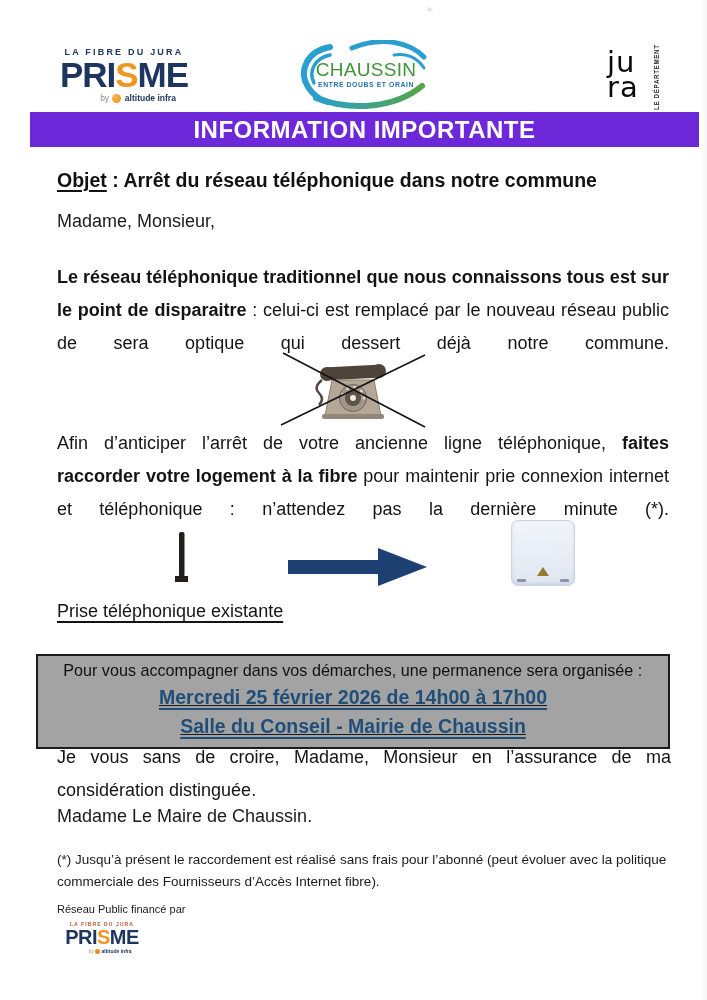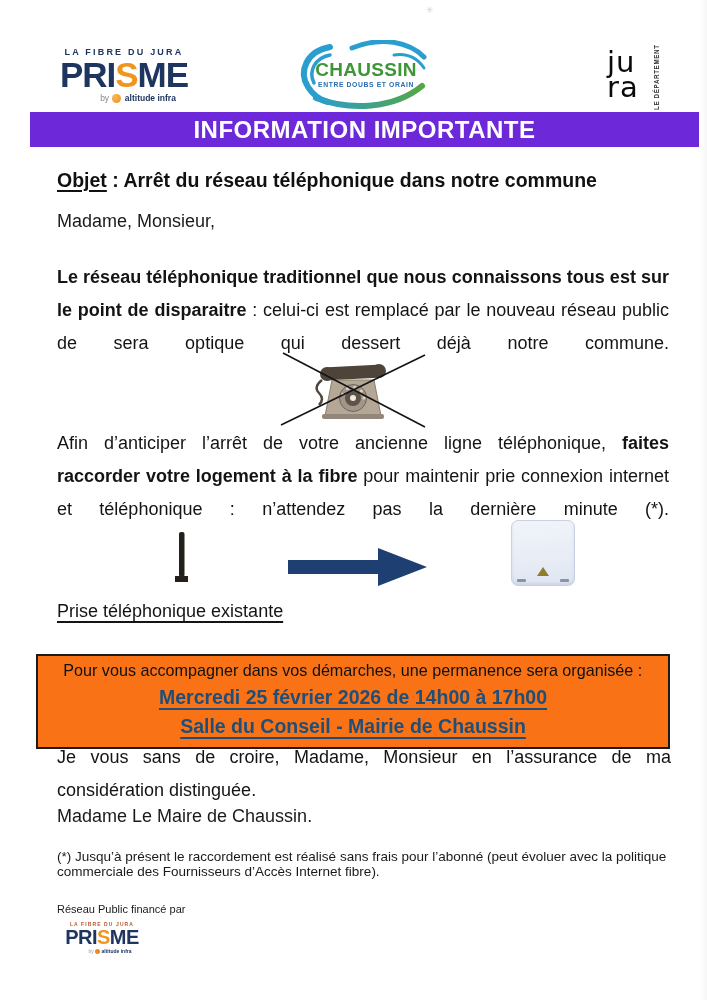--- a/index.html
+++ b/index.html
@@ -15,21 +15,21 @@
   .p-name{font-size:35px;font-weight:800;color:#1e3560;line-height:1.0;letter-spacing:-1px;white-space:nowrap;}
   .p-s{color:#f0951e;}
   .p-by{font-size:8.5px;color:#1e3560;margin-top:1px;padding-left:28px;white-space:nowrap;}
   .p-by-word{color:#8a8a8a;}
   .altitude-dot{display:inline-block;width:9px;height:9px;border-radius:50%;
         background:radial-gradient(circle at 35% 35%,#f7b955,#ef8b1e);vertical-align:-2px;margin:0 1px;}
   .p-brand{font-weight:bold;text-align:center;}
   .chaussin{position:absolute;left:294px;top:40px;width:144px;height:70px;}
   .chaussin svg{position:absolute;left:0;top:0;}
   .ch-name{position:absolute;left:0;top:19px;width:100%;text-align:center;
-        font-size:19px;font-weight:700;color:#3f9637;letter-spacing:.3px;}
+        font-size:19px;font-weight:400;color:#3f9637;letter-spacing:.3px;}
   .ch-sub{position:absolute;left:0;top:41px;width:100%;text-align:center;
         font-size:6.8px;font-weight:bold;color:#2a6fae;letter-spacing:.6px;white-space:nowrap;}
   .jura{position:absolute;left:607px;top:50px;width:70px;height:62px;}
   .jura-big{font-size:29px;font-weight:400;color:#0a0a0a;line-height:25px;letter-spacing:1px;
         font-family:"DejaVu Sans",sans-serif;}
   .jura-vert{position:absolute;left:46px;top:4px;height:56px;font-size:6.3px;font-weight:bold;color:#333;
         writing-mode:vertical-rl;transform:rotate(180deg);letter-spacing:.6px;white-space:nowrap;}
   
   .banner{position:absolute;left:30px;top:112px;width:669px;height:35px;background:#6d28d9;
         display:flex;align-items:center;justify-content:center;}
@@ -52,29 +52,29 @@
         background:linear-gradient(175deg,#f1f4fa 0%,#e7ecf5 60%,#dfe5f1 100%);
         border:1px solid #c9d2e2;box-shadow:inset 0 -2px 3px rgba(120,130,160,.18);}
   .fiber .tri{position:absolute;bottom:9px;left:50%;transform:translateX(-50%);width:0;height:0;
         border-left:6px solid transparent;border-right:6px solid transparent;border-bottom:9px solid #8e7c31;}
   .fiber .dash-l,.fiber .dash-r{position:absolute;bottom:3px;width:9px;height:3px;background:#8892ab;border-radius:1px;}
   .fiber .dash-l{left:5px;}.fiber .dash-r{right:5px;}
   .cap{font-size:18px;color:#141414;text-decoration:underline;text-decoration-thickness:1.5px;text-underline-offset:4px;}
   .cap-left{position:absolute;left:57px;top:601px;}
   .cap-right{position:absolute;left:430px;top:597px;width:245px;line-height:31px;}
   .perm-box{position:absolute;left:36px;top:654px;width:630px;border:2px solid #1c1c1c;
-        padding:5px 0 9px 0;text-align:center;background:#f97316;}
+        padding:5px 0 9px 0;text-align:center;background:#a3a3a3;text-decoration:underline;}
   .perm-intro{font-size:17px;color:#111;}
   .perm-intro span{display:inline-block;transform:scaleX(.95);transform-origin:center;white-space:nowrap;}
   .perm-date,.perm-place{font-size:19.5px;font-weight:bold;color:#1f4e79;
         text-decoration:underline;text-decoration-thickness:2px;text-underline-offset:4px;}
   .perm-date{margin-top:5px;}
   .perm-place{margin-top:6px;}
   .signature{position:absolute;left:57px;top:806px;font-size:18px;}
-  .footnote{position:absolute;left:57px;top:849px;width:616px;font-size:13.5px;line-height:15px;color:#1a1a1a;}
+  .footnote{position:absolute;left:57px;top:849px;width:616px;font-size:13.5px;line-height:22px;color:#1a1a1a;}
   .footer-text{position:absolute;left:57px;top:903px;font-size:11px;color:#1a1a1a;}
   .footer-prisme{position:absolute;left:50px;top:921px;width:104px;text-align:center;}
   .f-tag{font-size:5px;font-weight:bold;letter-spacing:1.1px;color:#b8542c;white-space:nowrap;}
   .f-name{font-size:20px;font-weight:800;color:#1e3560;line-height:1.0;letter-spacing:-.5px;white-space:nowrap;}
   .f-by{font-size:5px;color:#1e3560;margin-top:1px;padding-left:16px;white-space:nowrap;}
   .f-by .p-by-word{color:#999;}
   .f-dot{display:inline-block;width:5px;height:5px;border-radius:50%;background:#ef8b1e;vertical-align:-1px;}
 </style>
 </head>
 <body>

